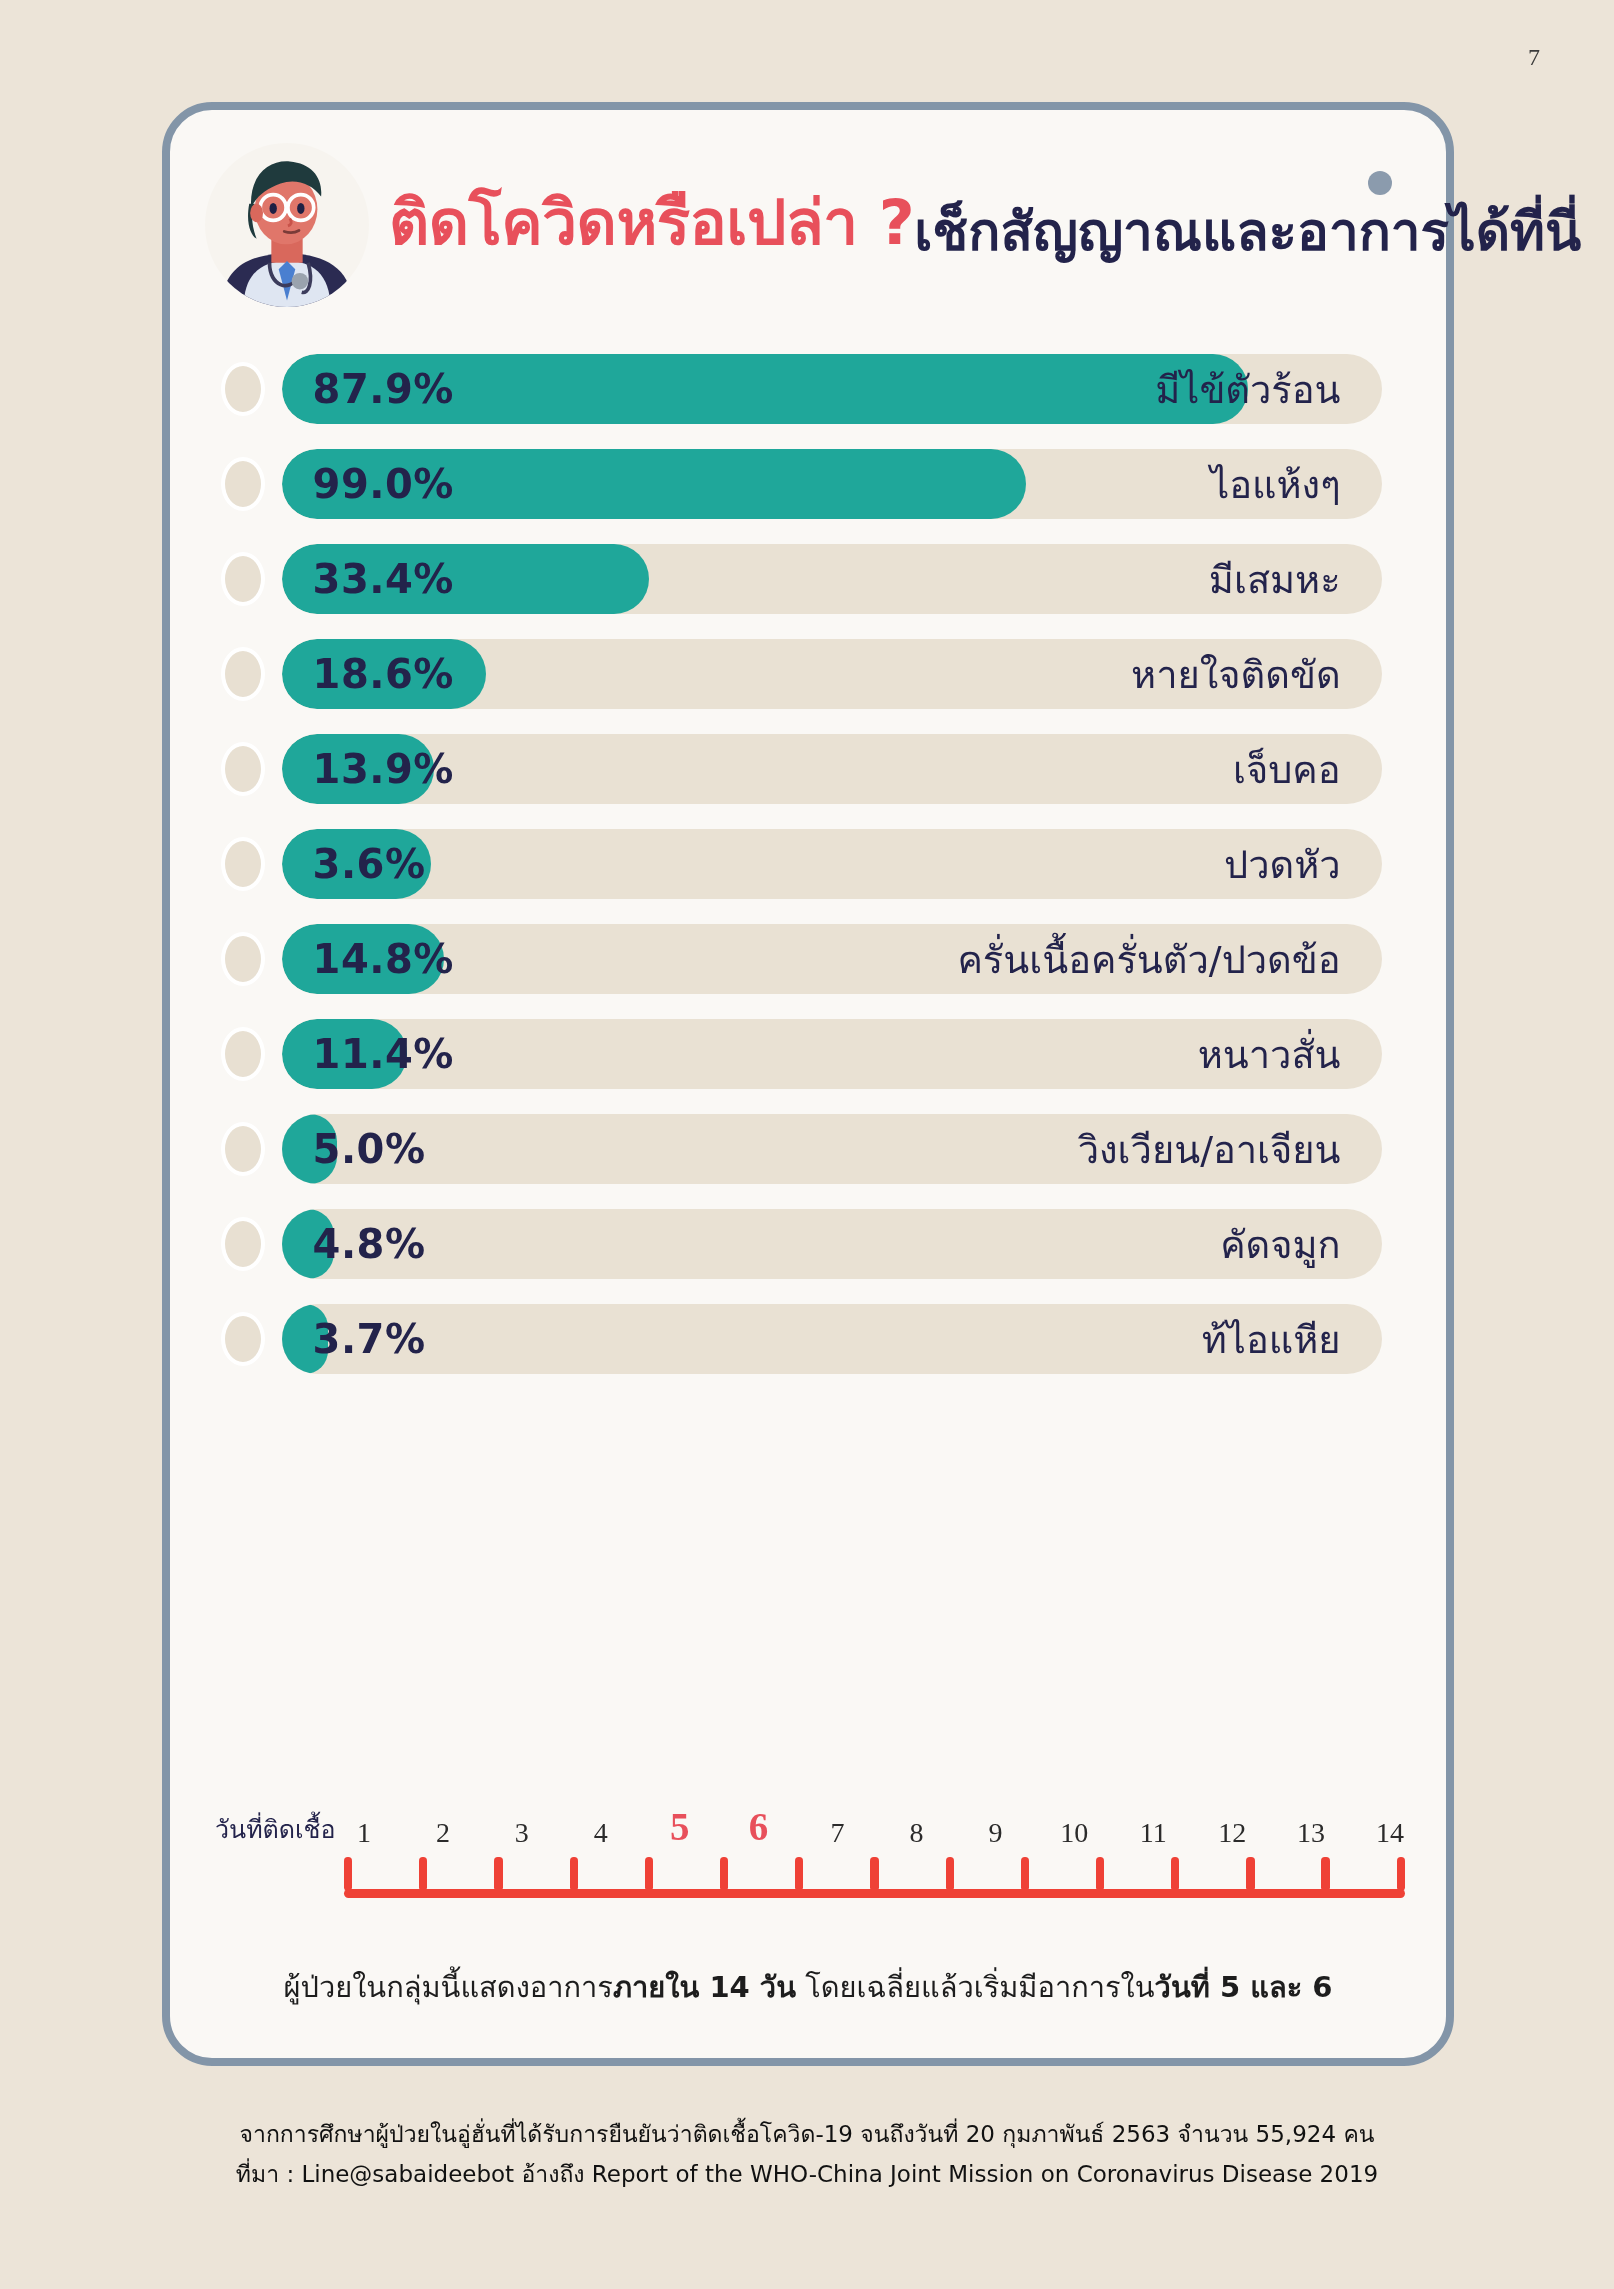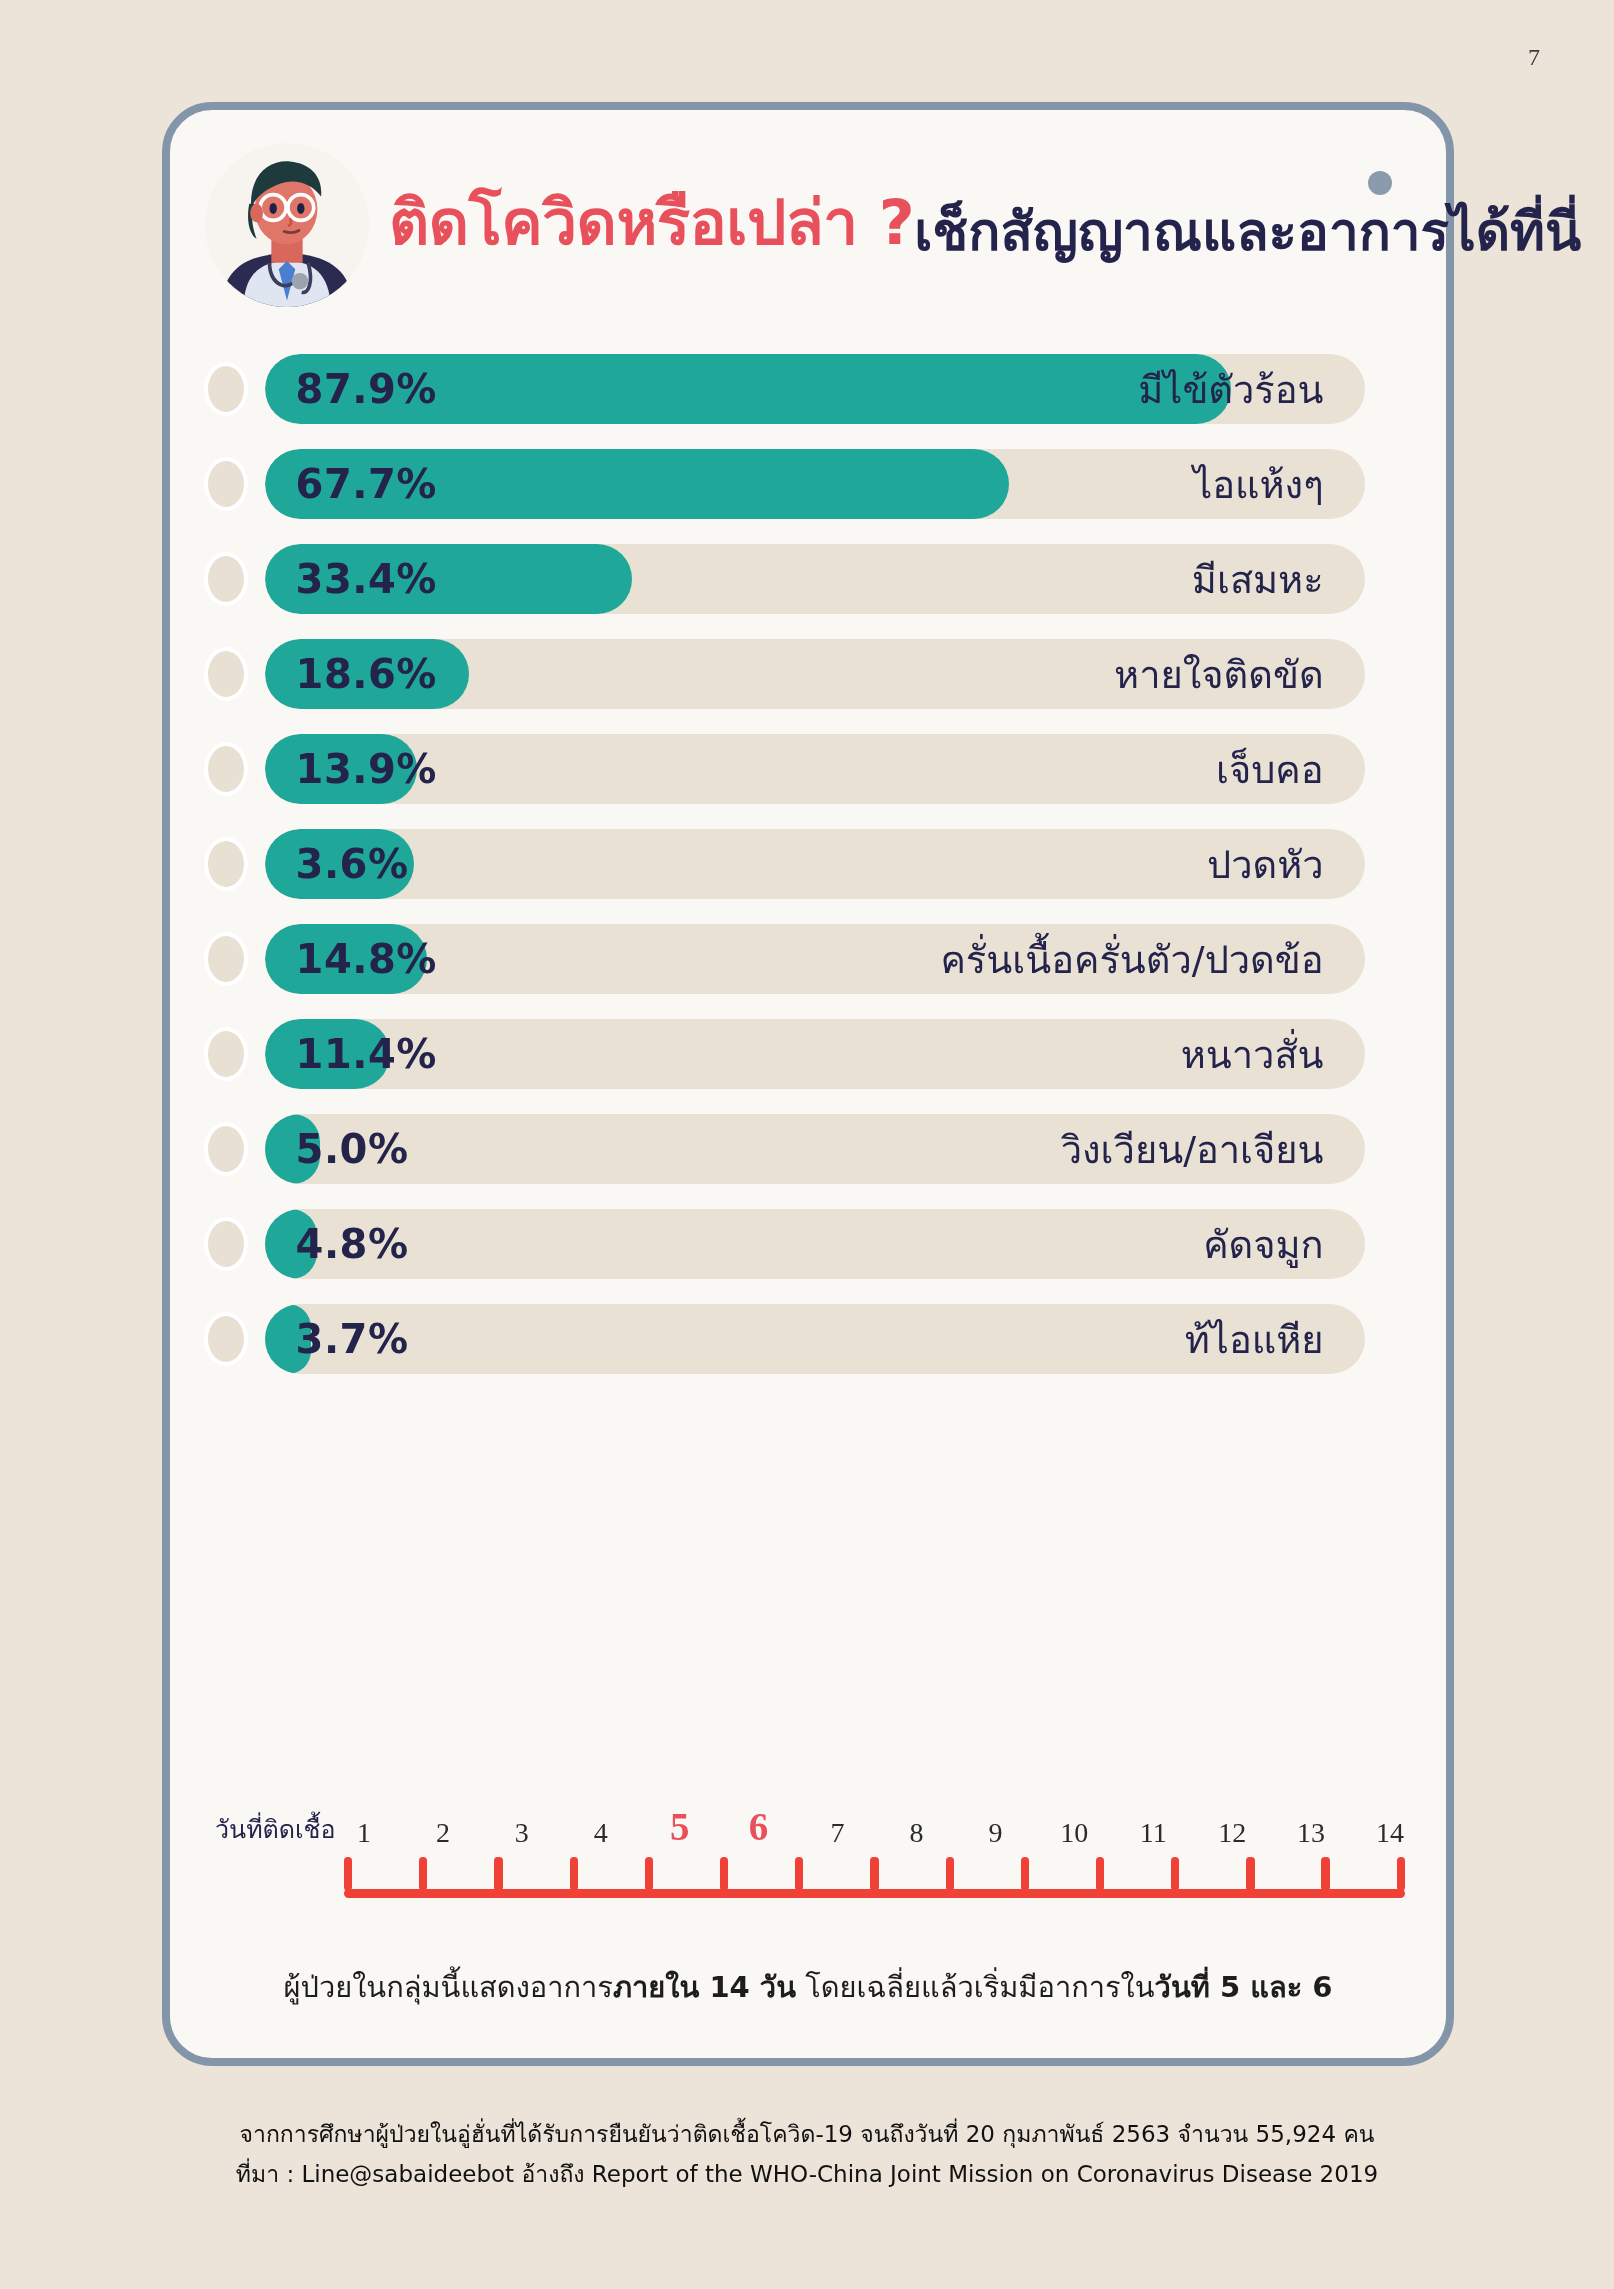--- a/index.html
+++ b/index.html
@@ -74,21 +74,21 @@
     position:absolute;
     left:0; top:242px;
     width:100%;
   }
   .row{
     position:relative;
     height:74px;
     margin-bottom:21px;
     display:flex;
     align-items:center;
-    padding-left:34px;
+    padding-left:51px;
     box-sizing:border-box;
   }
   .bullet{
     width:44px;height:54px;
     border-radius:50%;
     background:#e8e0d2;
     border:4.6px solid #ffffff;
     box-sizing:border-box;
     flex:0 0 auto;
   }
@@ -272,21 +272,21 @@
         <div class="track">
           <div class="fill" style="width: 87.9%;"></div>
           <div class="pct">87.9%</div>
           <div class="sym">มีไข้ตัวร้อน</div>
         </div>
       </div>
       <div class="row">
         <div class="bullet"></div>
         <div class="track">
           <div class="fill" style="width: 67.7%;"></div>
-          <div class="pct">67.7%</div>
+          <div class="pct">99.0%</div>
           <div class="sym">ไอแห้งๆ</div>
         </div>
       </div>
       <div class="row">
         <div class="bullet"></div>
         <div class="track">
           <div class="fill" style="width: 33.4%;"></div>
           <div class="pct">33.4%</div>
           <div class="sym">มีเสมหะ</div>
         </div>

